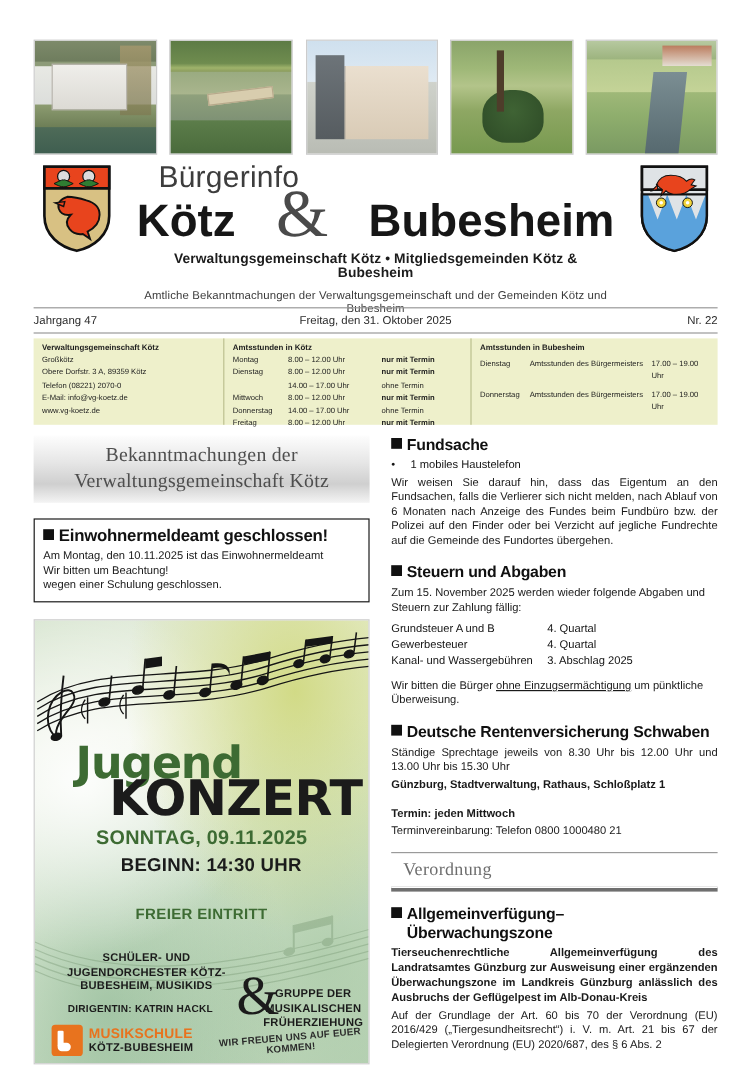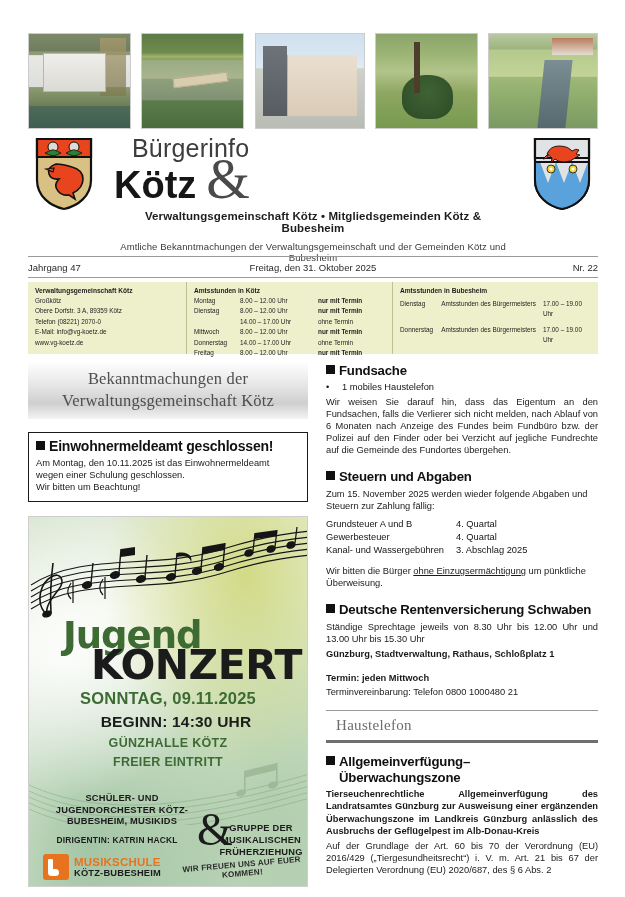--- a/index.html
+++ b/index.html
@@ -65,21 +65,21 @@
   .crest.left{left:6px;}
   .crest.right{right:6px;}
   .crest svg{display:block;width:60px;height:76px;}
 
   .mh-text{position:absolute;left:86px;right:86px;top:0;text-align:center;}
   .mh-line1{
     font-size:25px;color:#3d3d3d;letter-spacing:.2px;text-align:left;
     margin-left:18px;line-height:1.05;padding-top:2px;font-weight:400;
   }
   .mh-line2{
-    display:flex;align-items:baseline;justify-content:flex-start;
+    display:flex;align-items:baseline;justify-content:space-between;
     font-size:38px;font-weight:bold;color:#161616;line-height:1;margin-top:-4px;
   }
   .mh-amp{font-size:56px;font-weight:400;color:#4a4a4a;margin:0 10px;line-height:.8;
     font-family:"Liberation Serif",serif;}
   .mh-line3{font-size:11.5px;font-weight:bold;color:#1c1c1c;margin-top:6px;letter-spacing:.1px;}
   .mh-line4{font-size:9.5px;color:#3a3a3a;margin-top:7px;letter-spacing:.1px;}
 
   
   .rule-top{position:absolute;left:28px;top:256px;width:570px;height:1px;background:#9a9a9a;}
   .issuebar{position:absolute;left:28px;top:259px;width:570px;height:17px;
@@ -246,20 +246,21 @@
             <circle cx="41" cy="33" r="1.5"></circle>
         </g>
       </svg>
     </div>
 
     <div class="mh-text">
       <div class="mh-line1">Bürgerinfo</div>
       <div class="mh-line2">
         <span>Kötz</span>
         <span class="mh-amp">&amp;</span>
+        <span>Bubesheim</span>
       </div>
       <div class="mh-line3">Verwaltungsgemeinschaft Kötz • Mitgliedsgemeinden Kötz &amp; Bubesheim</div>
       <div class="mh-line4">Amtliche Bekanntmachungen der Verwaltungsgemeinschaft und der Gemeinden Kötz und Bubesheim</div>
     </div>
   </div>
 
   <div class="rule-top"></div>
   <div class="issuebar">
     <div class="left">Jahrgang 47</div>
     <div class="center">Freitag, den 31. Oktober 2025</div>
@@ -333,22 +334,22 @@
       <div class="banner-line">Bekanntmachungen der</div>
       <div class="banner-line">Verwaltungsgemeinschaft Kötz</div>
     </div>
 
     <div class="notice">
       <div class="notice-h">
         <span class="sq"></span><span>Einwohnermeldeamt geschlossen!</span>
       </div>
       <div class="notice-b">
         <div>Am Montag, den 10.11.2025 ist das Einwohnermeldeamt</div>
+        <div>Wir bitten um Beachtung!</div>
         <div>wegen einer Schulung geschlossen.</div>
-        <div>Wir bitten um Beachtung!</div>
       </div>
     </div>
 
     <div class="poster">
 
       <div class="staff">
         <svg viewBox="0 0 292 96" width="292" height="96">
           <g fill="none" stroke="#151515" stroke-width="1.1">
             <path d="M8 62 C60 28 130 48 200 26 C235 15 262 10 288 8"></path>
             <path d="M8 68 C60 34 130 54 200 32 C235 21 262 16 288 14"></path>
@@ -410,21 +411,20 @@
             <rect x="247" y="18" width="1.6" height="22"></rect>
             <path d="M215 26 L248 18 L248 25 L215 33 Z"></path>
           </g>
         </svg>
       </div>
 
       <div class="pt-jugend">Jugend</div>
       <div class="pt-konzert">KONZERT</div>
       <div class="pt-date">SONNTAG, 09.11.2025</div>
       <div class="pt-begin">BEGINN: 14:30 UHR</div>
-      <div class="pt-venue">GÜNZHALLE KÖTZ</div>
       <div class="pt-free">FREIER EINTRITT</div>
 
       <div class="pt-ens">SCHÜLER- UND JUGENDORCHESTER KÖTZ-BUBESHEIM, MUSIKIDS</div>
       <div class="pt-dir">DIRIGENTIN: KATRIN HACKL</div>
       <div class="pt-amp">&amp;</div>
       <div class="pt-grp">GRUPPE DER MUSIKALISCHEN FRÜHERZIEHUNG</div>
 
       <div class="ms-logo">
         <div class="ms-mark"></div>
         <div>
@@ -482,21 +482,21 @@
         <span class="sq"></span><span>Deutsche Rentenversicherung Schwaben</span>
       </div>
       <div class="art-p">Ständige Sprechtage jeweils von 8.30 Uhr bis 12.00 Uhr und 13.00 Uhr bis 15.30 Uhr</div>
       <div class="art-p noj b" style="margin-top:3px;">Günzburg, Stadtverwaltung, Rathaus, Schloßplatz 1</div>
       <div class="art-p noj b" style="margin-top:12px;">Termin: jeden Mittwoch</div>
       <div class="art-p noj" style="margin-top:2px;">Terminvereinbarung: Telefon 0800 1000480 21</div>
     </div>
 
     <div class="allg">
       <div class="allg-top"></div>
-      <div class="allg-t">Haustelefon</div>
+      <div class="allg-t">Verordnung</div>
       <div class="allg-bot"></div>
     </div>
 
     <div class="art" style="margin-top:11px;">
       <div class="art-h">
         <span class="sq"></span><span>Allgemeinverfügung–</span>
       </div>
       <div class="art-h" style="padding-left:13px;">
         <span>Überwachungszone</span>
       </div>

